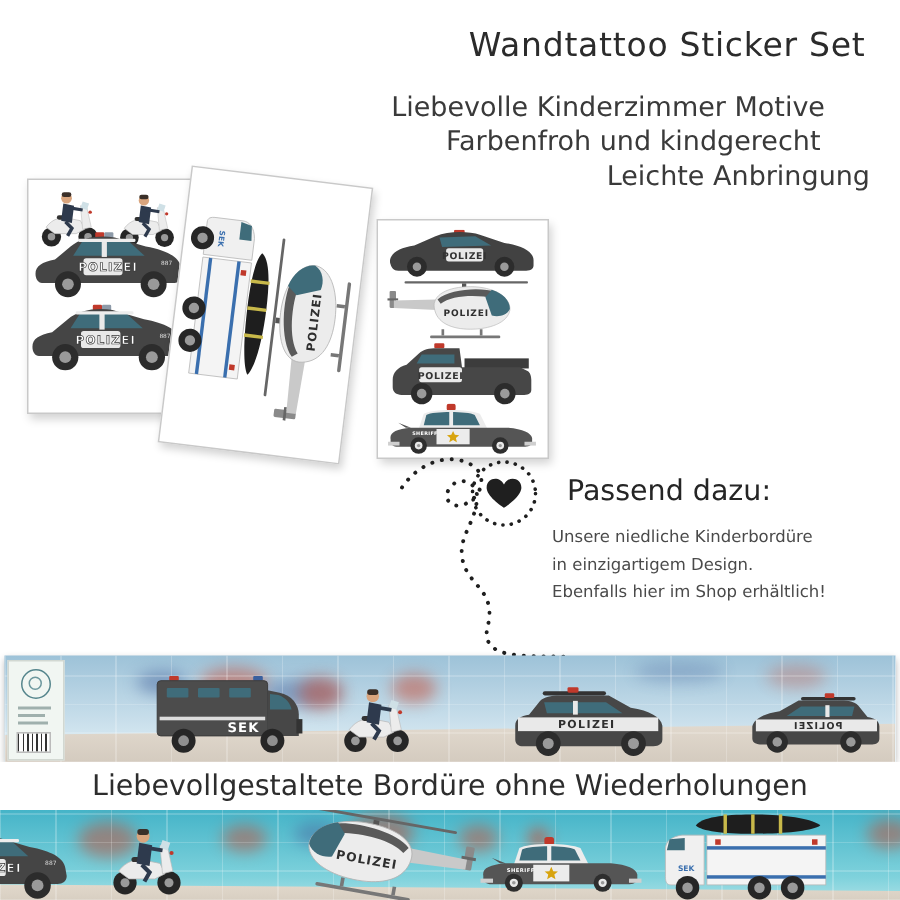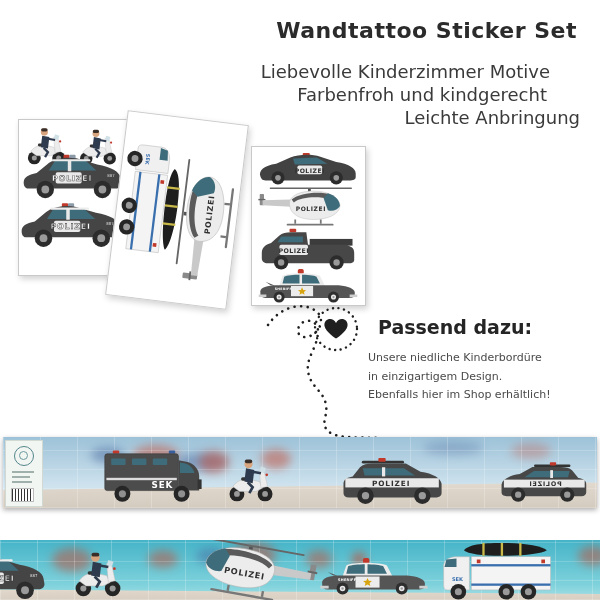--- a/index.html
+++ b/index.html
@@ -1,36 +1,36 @@
 <!DOCTYPE html>
 <html><head>
 <meta charset="utf-8">
 <style>
   html,body{margin:0;padding:0;background:#fff;}
   #canvas{position:relative;width:600px;height:600px;background:#fff;overflow:hidden;
           font-family:"DejaVu Sans","Liberation Sans",sans-serif;color:#2b2b2b;}
   
   .hdr{position:absolute;top:0;left:0;right:0;}
   .hdr-title{position:absolute;top:18px;left:0;right:0;text-align:right;padding-right:23px;
-             font-size:22px;font-weight:bold;letter-spacing:.5px;color:#2b2b2b;}
+             font-size:22px;font-weight:normal;letter-spacing:.5px;color:#2b2b2b;}
   .hdr-subs{position:absolute;top:60px;left:0;right:0;font-size:18px;color:#3a3a3a;line-height:23px;}
   .hdr-subs div{text-align:right;}
   .sub1{padding-right:50px;} .sub2{padding-right:53px;} .sub3{padding-right:20px;}
   
   .sheet{position:absolute;background:#fff;border:1px solid #c9c9c9;
          box-shadow:2px 3px 6px rgba(0,0,0,.18);}
   #sheet1{left:18px;top:119px;width:113px;height:155px;}
   #sheet2{left:116px;top:117px;width:120px;height:184px;transform:rotate(7deg);}
   #sheet3{left:251px;top:146px;width:113px;height:158px;}
   .sheet .v{position:absolute;}
   .rotwrap{position:absolute;}
   .rotwrap svg{width:100%;height:100%;}
   
   #squiggle{position:absolute;left:262px;top:295px;width:135px;height:148px;}
-  .promo-head{position:absolute;left:378px;top:316px;font-size:19px;font-weight:bold;color:#252525;}
+  .promo-head{position:absolute;left:378px;top:316px;font-size:19px;font-weight:normal;color:#252525;}
   .promo-lines{position:absolute;left:368px;top:349px;font-size:11px;line-height:18.5px;color:#4a4a4a;}
   
   .strip{position:absolute;overflow:hidden;box-shadow:0 2px 5px rgba(0,0,0,.32);}
   #strip1{left:3px;top:437px;width:594px;height:71px;
           background:linear-gradient(#9dc2d8,#cfe3ee 70%,#dcebf2);}
   #strip2{left:0;top:540px;width:600px;height:60px;box-shadow:none;
           background:linear-gradient(#45b4c8,#7fd2dc 75%,#a8e0e6);}
   .grid{position:absolute;inset:0;
         background:repeating-linear-gradient(90deg,rgba(255,255,255,.22) 0 1px,transparent 1px 37px),
                    repeating-linear-gradient(0deg,rgba(255,255,255,.18) 0 1px,transparent 1px 19px);}
@@ -310,20 +310,21 @@
         <use href="#sym-scooter"></use>
       </svg>
     <svg class="sv" style="left:335px;top:21px;width:110px;height:46px">
         <use href="#sym-suv"></use>
       </svg>
     <svg class="sv flip" style="left:493px;top:25px;width:95px;height:40px">
         <use href="#sym-suv"></use>
       </svg>
   </div>
 
+  <div id="caption">Liebevollgestaltete Bordüre ohne Wiederholungen</div>
 
   <div class="strip" id="strip2">
     <div class="blob r" style="left:52px;top:8px;width:40px;height:24px"></div>
     <div class="blob r" style="left:148px;top:10px;width:30px;height:18px"></div>
     <div class="blob b" style="left:196px;top:8px;width:30px;height:16px"></div>
     <div class="blob r" style="left:232px;top:2px;width:44px;height:26px"></div>
     <div class="blob r" style="left:306px;top:10px;width:26px;height:18px"></div>
     <div class="blob r" style="left:352px;top:12px;width:14px;height:14px;opacity:.7"></div>
     <div class="blob r" style="left:578px;top:6px;width:30px;height:20px"></div>
     <div class="ground2"></div>

